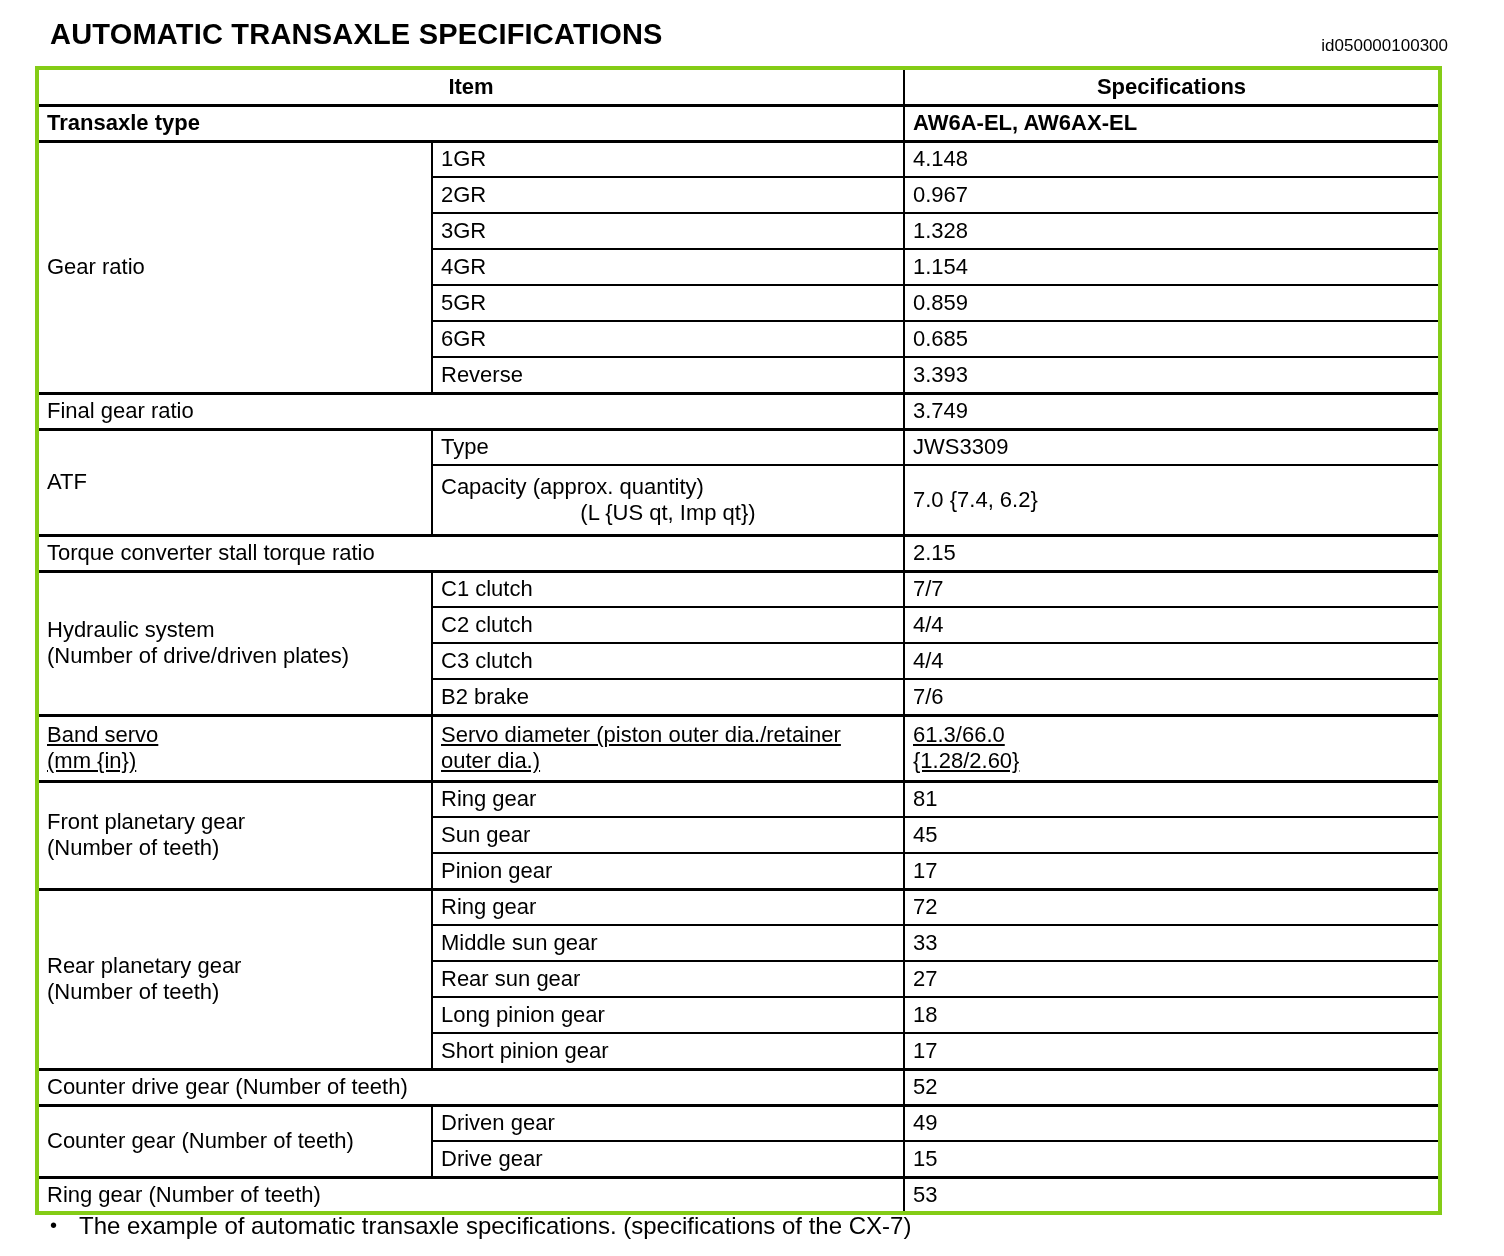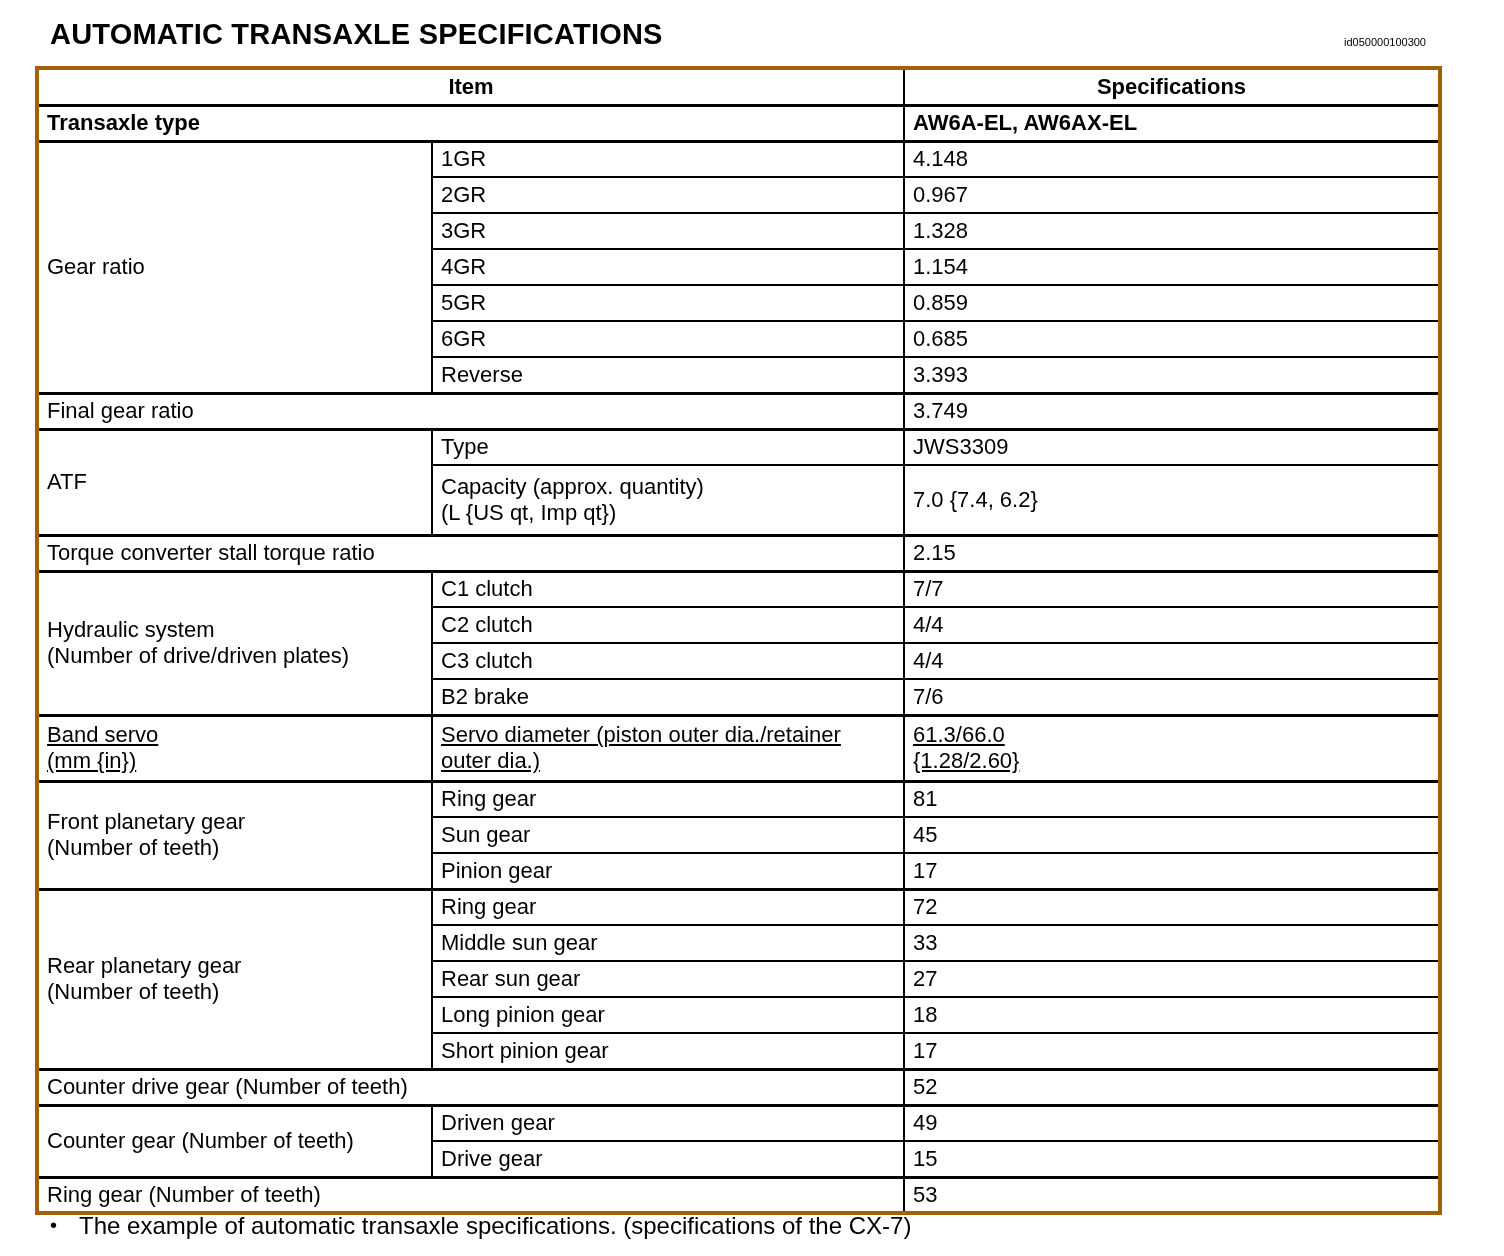--- a/index.html
+++ b/index.html
@@ -10,30 +10,30 @@
     color: #000;
   }
   .page { position: relative; width: 1504px; height: 1256px; background: #fff; overflow: hidden; }
 
   .title {
     position: absolute; left: 36px; top: 4px;
     font-size: 29px; font-weight: bold; margin: 14px;
     letter-spacing: 0.2px;
   }
   .doc-id {
-    position: absolute; top: 36px; right: 78px;
-    font-size: 11px;
+    position: absolute; top: 36px; right: 56px;
+    font-size: 17px;
   }
 
   table.specs {
     position: absolute; left: 35px; top: 66px;
     width: 1403px;
     border-collapse: collapse; table-layout: fixed;
     font-size: 22px;
-    border: 4px solid #a16207;
+    border: 4px solid #84cc16;
   }
   col.col-a { width: 395px; }
   col.col-b { width: 472px; }
   col.col-c { width: 536px; }
 
   .specs th, .specs td {
     border: 2px solid #000;
     padding: 2px 8px;
     vertical-align: middle;
     overflow: hidden;
@@ -42,21 +42,21 @@
   .specs th { font-weight: bold; text-align: center; }
   .specs td.val { }
   .specs td.lbl { text-align: left; }
   .specs tr { height: 36px; }
   .specs tr.h70 { height: 70px; }
   .specs tr.h66 { height: 66px; text-decoration: underline; }
   .specs tr.hdr { height: 37px; }
   .specs tr.sect > td, .specs tr.sect > th { border-top-width: 3px; }
   .specs td.bold { font-weight: bold; }
 
-  .line2-right { text-align: left; }
+  .line2-right { text-align: center; }
 
   .footnote {
     position: absolute; left: 50px; top: 1212px;
     font-size: 24px;
     display: flex; align-items: baseline;
   }
   .footnote .bullet {
     font-size: 20px; margin-right: 22px; position: relative; top: -2px;
   }
 </style>

